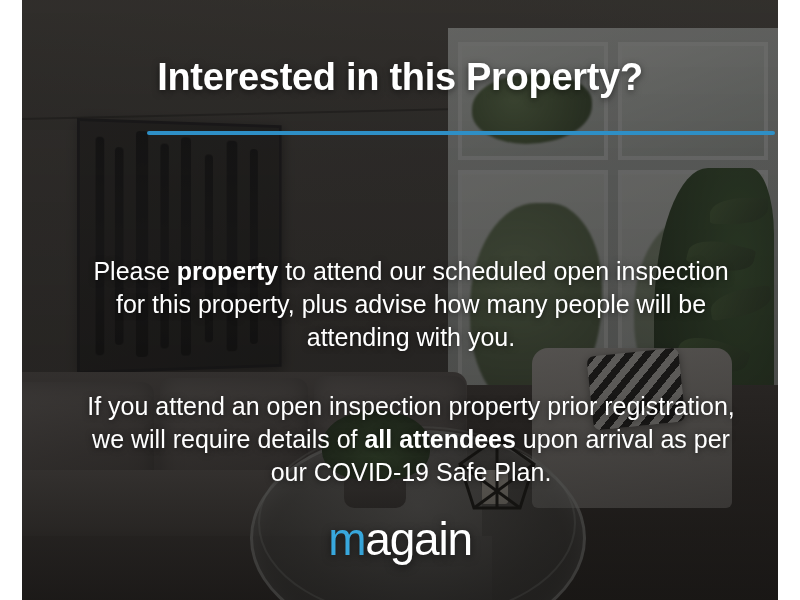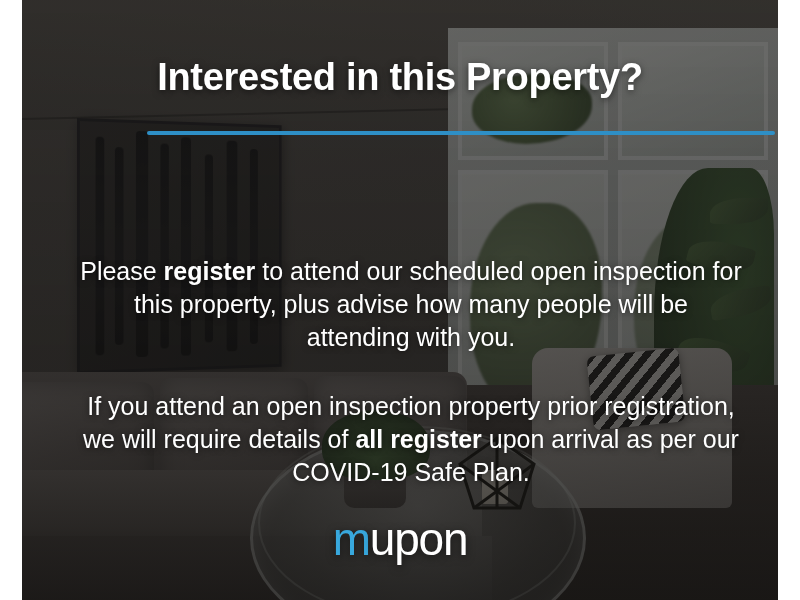--- a/index.html
+++ b/index.html
@@ -301,23 +301,23 @@
 
     <div class="overlay"></div>
   </div>
 
   <div class="content">
 
     <div class="headline">Interested in this Property?</div>
 
     <div class="divider" style="background: rgb(46, 143, 198);"></div>
 
-    <div class="para" id="para-2"><span>Please </span><b>register</b><span> to attend our scheduled open inspection for this property, plus advise how many people will be attending with you.</span></div>
-    <div class="para" id="para-3"><span>If you attend an open inspection property prior registration, we will require details of </span><b>all register</b><span> upon arrival as per our COVID-19 Safe Plan.</span></div>
+    <div class="para" id="para-2"><span>Please </span><b>property</b><span> to attend our scheduled open inspection for this property, plus advise how many people will be attending with you.</span></div>
+    <div class="para" id="para-3"><span>If you attend an open inspection property prior registration, we will require details of </span><b>all attendees</b><span> upon arrival as per our COVID-19 Safe Plan.</span></div>
 
     <div class="logo">
       <span class="logo-word">
-        <span class="logo-m" style="color: rgb(56, 168, 221);">m</span><span class="logo-again" style="color: rgb(255, 255, 255);">upon</span>
+        <span class="logo-m" style="color: rgb(56, 168, 221);">m</span><span class="logo-again" style="color: rgb(255, 255, 255);">again</span>
       </span>
     </div>
 
   </div>
 </div>
 
 </body></html>

